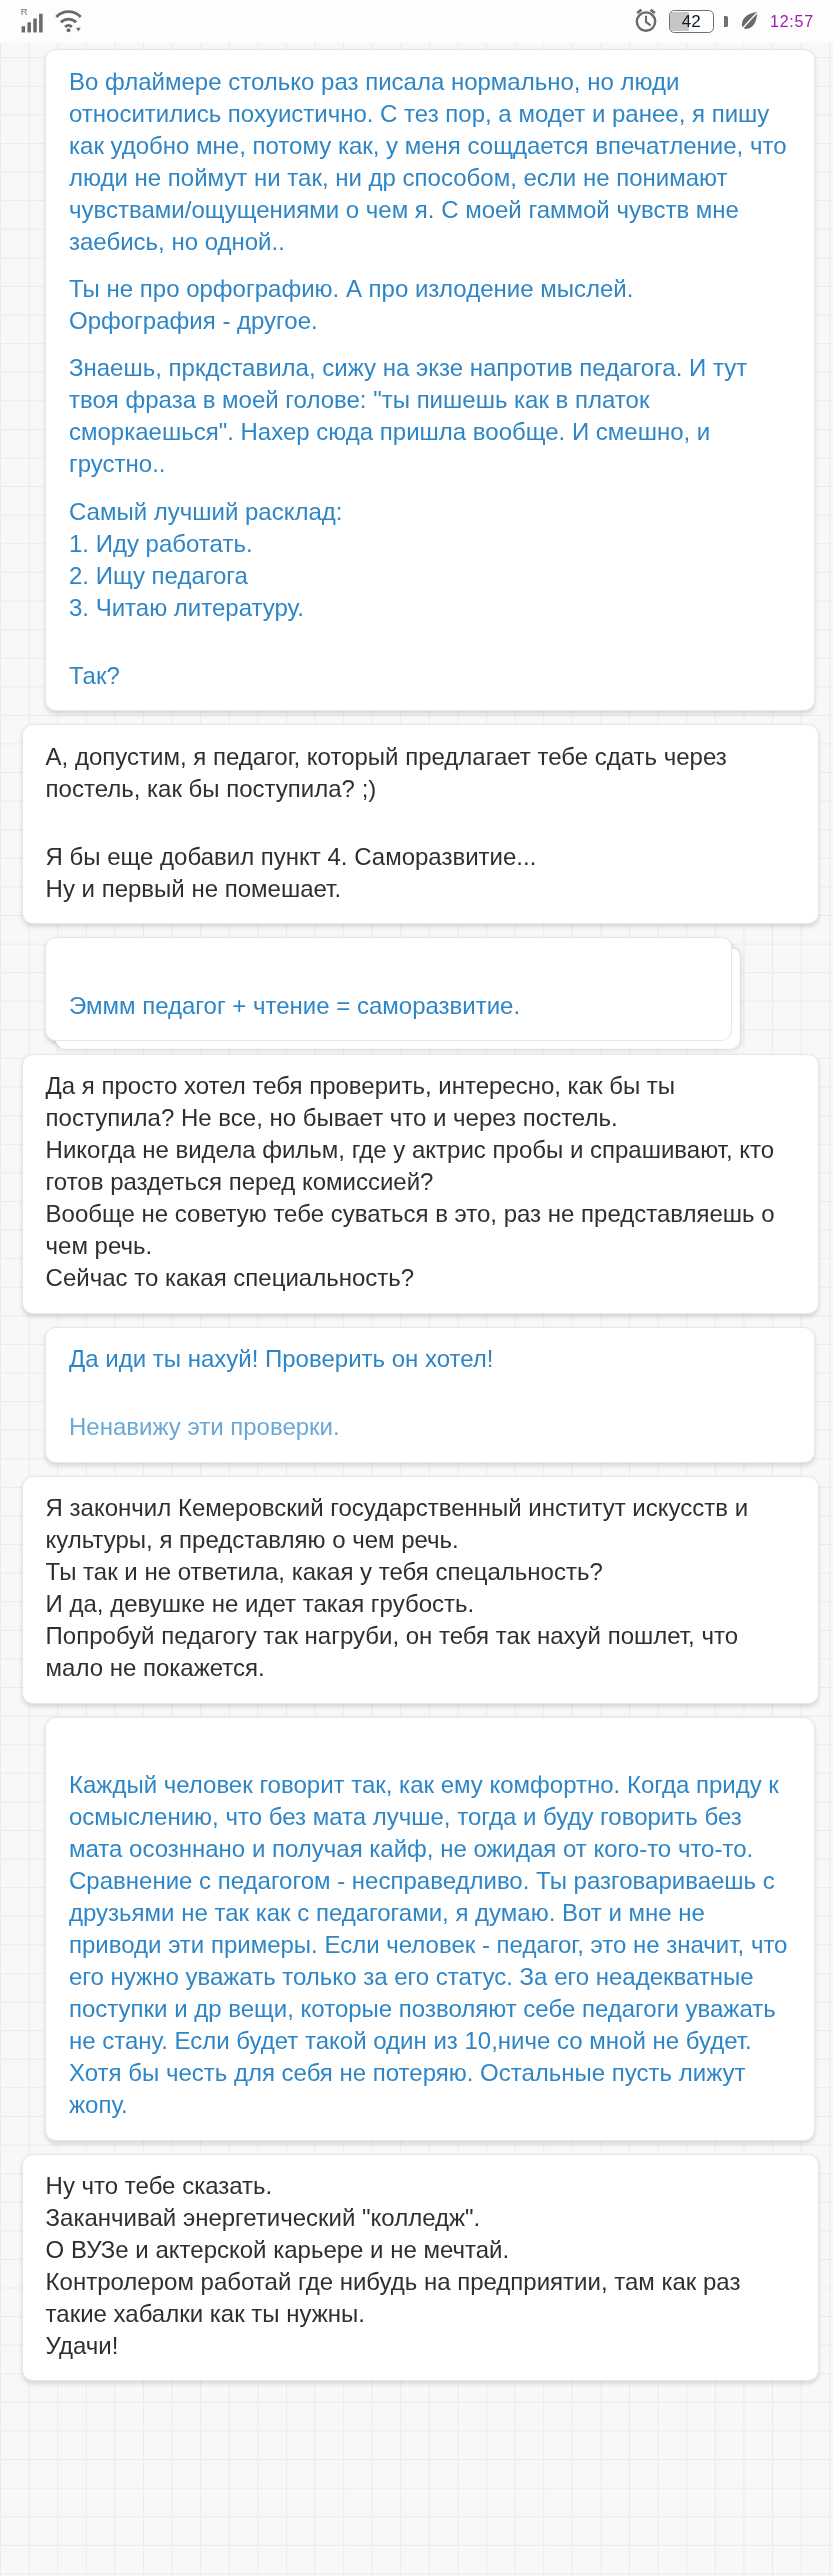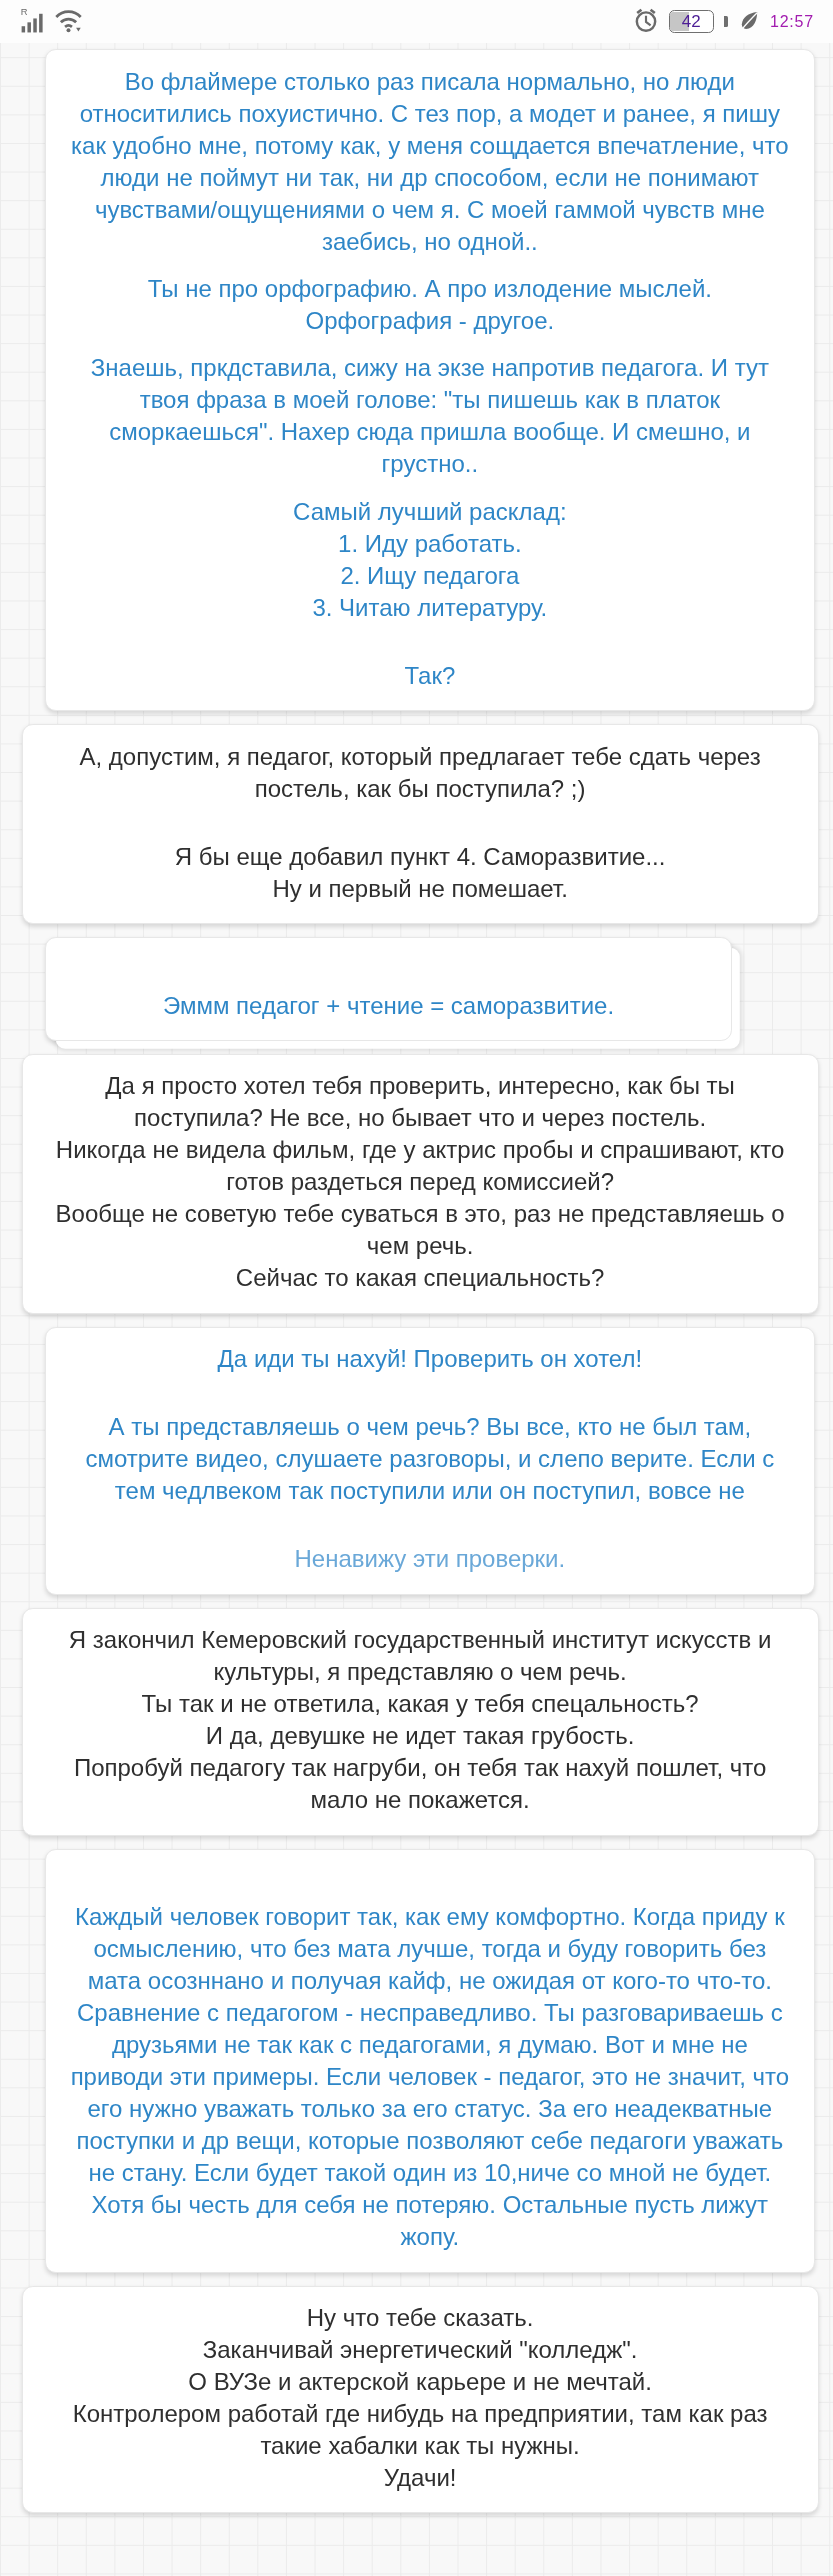--- a/index.html
+++ b/index.html
@@ -30,33 +30,32 @@
     border:1.9px solid #6f6f6f;border-radius:5.4px;
     display:flex;align-items:center;justify-content:center;
     background:#fff;
     box-sizing:border-box;
   }
   .battery-fill{
     position:absolute;left:0.8px;top:0.8px;bottom:0.8px;
     width:42%;
     background:#c6c6c6;border-radius:3.1px 0 0 3.1px;
   }
-  .battery-num{position:relative;font-size:17px;color:#4c1d95;line-height:1;}
+  .battery-num{position:relative;font-size:17px;color:#0f172a;line-height:1;}
   .battery-nub{width:3.9px;height:10.8px;background:#6f6f6f;border-radius:0 1.5px 1.5px 0;margin-left:1.5px;}
   
   .messages{padding-top:6.2px;}
   .card{
     background:var(--card-bg,#fff);
     border:0.8px solid #e7e7e7;
     border-radius:10.8px;
     box-shadow:0 2.3px 4.6px rgba(0,0,0,.13);
     padding:15.4px 23px 18.5px 23px;
     margin-bottom:13px;
     box-sizing:border-box;
-    text-align:center;
   }
   .card.received{margin-left:21.6px;margin-right:15.4px;}
   .card.sent{margin-left:45px;margin-right:19.3px;}
   .card.sent.narrow{
     margin-right:102px;
     box-shadow:9.3px 9.3px 0 -1.5px #ffffff,9.3px 9.3px 4.6px rgba(0,0,0,.10),0 2.3px 4.6px rgba(0,0,0,.13);
   }
   .para{
     margin:0;
     font-size:24px;
@@ -140,21 +139,20 @@
         <p class="para gap-lg">Эммм педагог + чтение = саморазвитие.</p>
       </article>
       <article class="card received">
         <p class="para">Да я просто хотел тебя проверить, интересно, как бы ты поступила? Не все, но бывает что и через постель.
 Никогда не видела фильм, где у актрис пробы и спрашивают, кто готов раздеться перед комиссией?
 Вообще не советую тебе суваться в это, раз не представляешь о чем речь.
 Сейчас то какая специальность?</p>
       </article>
       <article class="card sent">
         <p class="para">Да иди ты нахуй! Проверить он хотел!</p>
-        <p class="para gap-lg">А ты представляешь о чем речь? Вы все, кто не был там, смотрите видео, слушаете разговоры, и слепо верите. Если с тем чедлвеком так поступили или он поступил, вовсе не</p>
         <p class="para gap-lg light">Ненавижу эти проверки.</p>
       </article>
       <article class="card received">
         <p class="para">Я закончил Кемеровский государственный институт искусств и культуры, я представляю о чем речь.
 Ты так и не ответила, какая у тебя спецальность?
 И да, девушке не идет такая грубость.
 Попробуй педагогу так нагруби, он тебя так нахуй пошлет, что мало не покажется.</p>
       </article>
       <article class="card sent">
         <p class="para gap-lg">Каждый человек говорит так, как ему комфортно. Когда приду к осмыслению, что без мата лучше, тогда и буду говорить без мата осозннано и получая кайф, не ожидая от кого-то что-то. Сравнение с педагогом - несправедливо. Ты разговариваешь с друзьями не так как с педагогами, я думаю. Вот и мне не приводи эти примеры. Если человек - педагог, это не значит, что его нужно уважать только за его статус. За его неадекватные поступки и др вещи, которые позволяют себе педагоги уважать не стану. Если будет такой один из 10,ниче со мной не будет. Хотя бы честь для себя не потеряю. Остальные пусть лижут жопу.</p>

